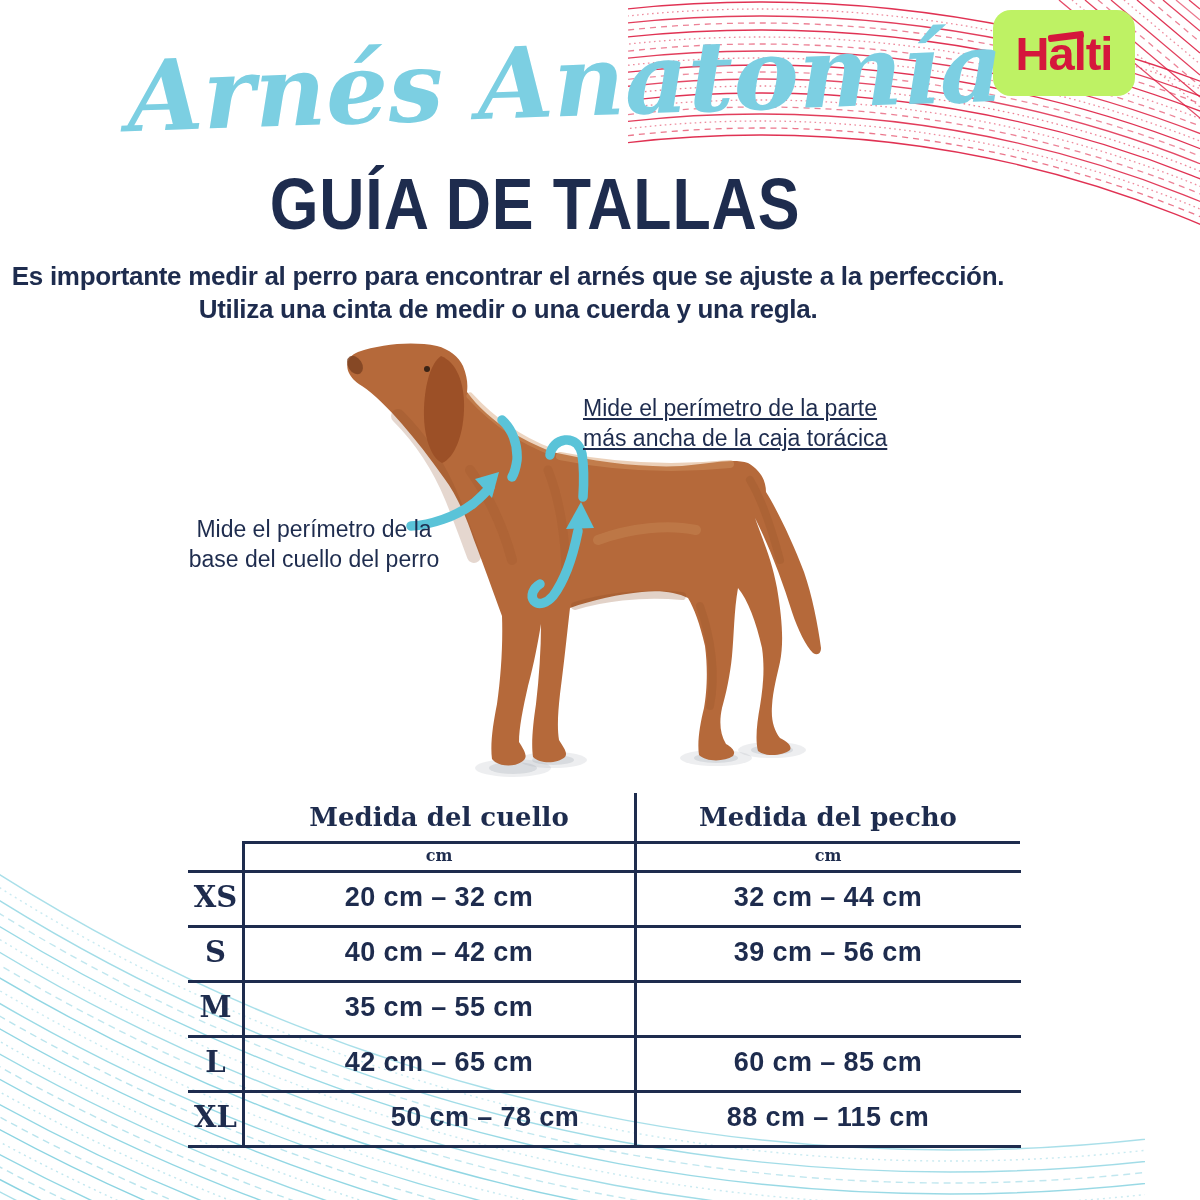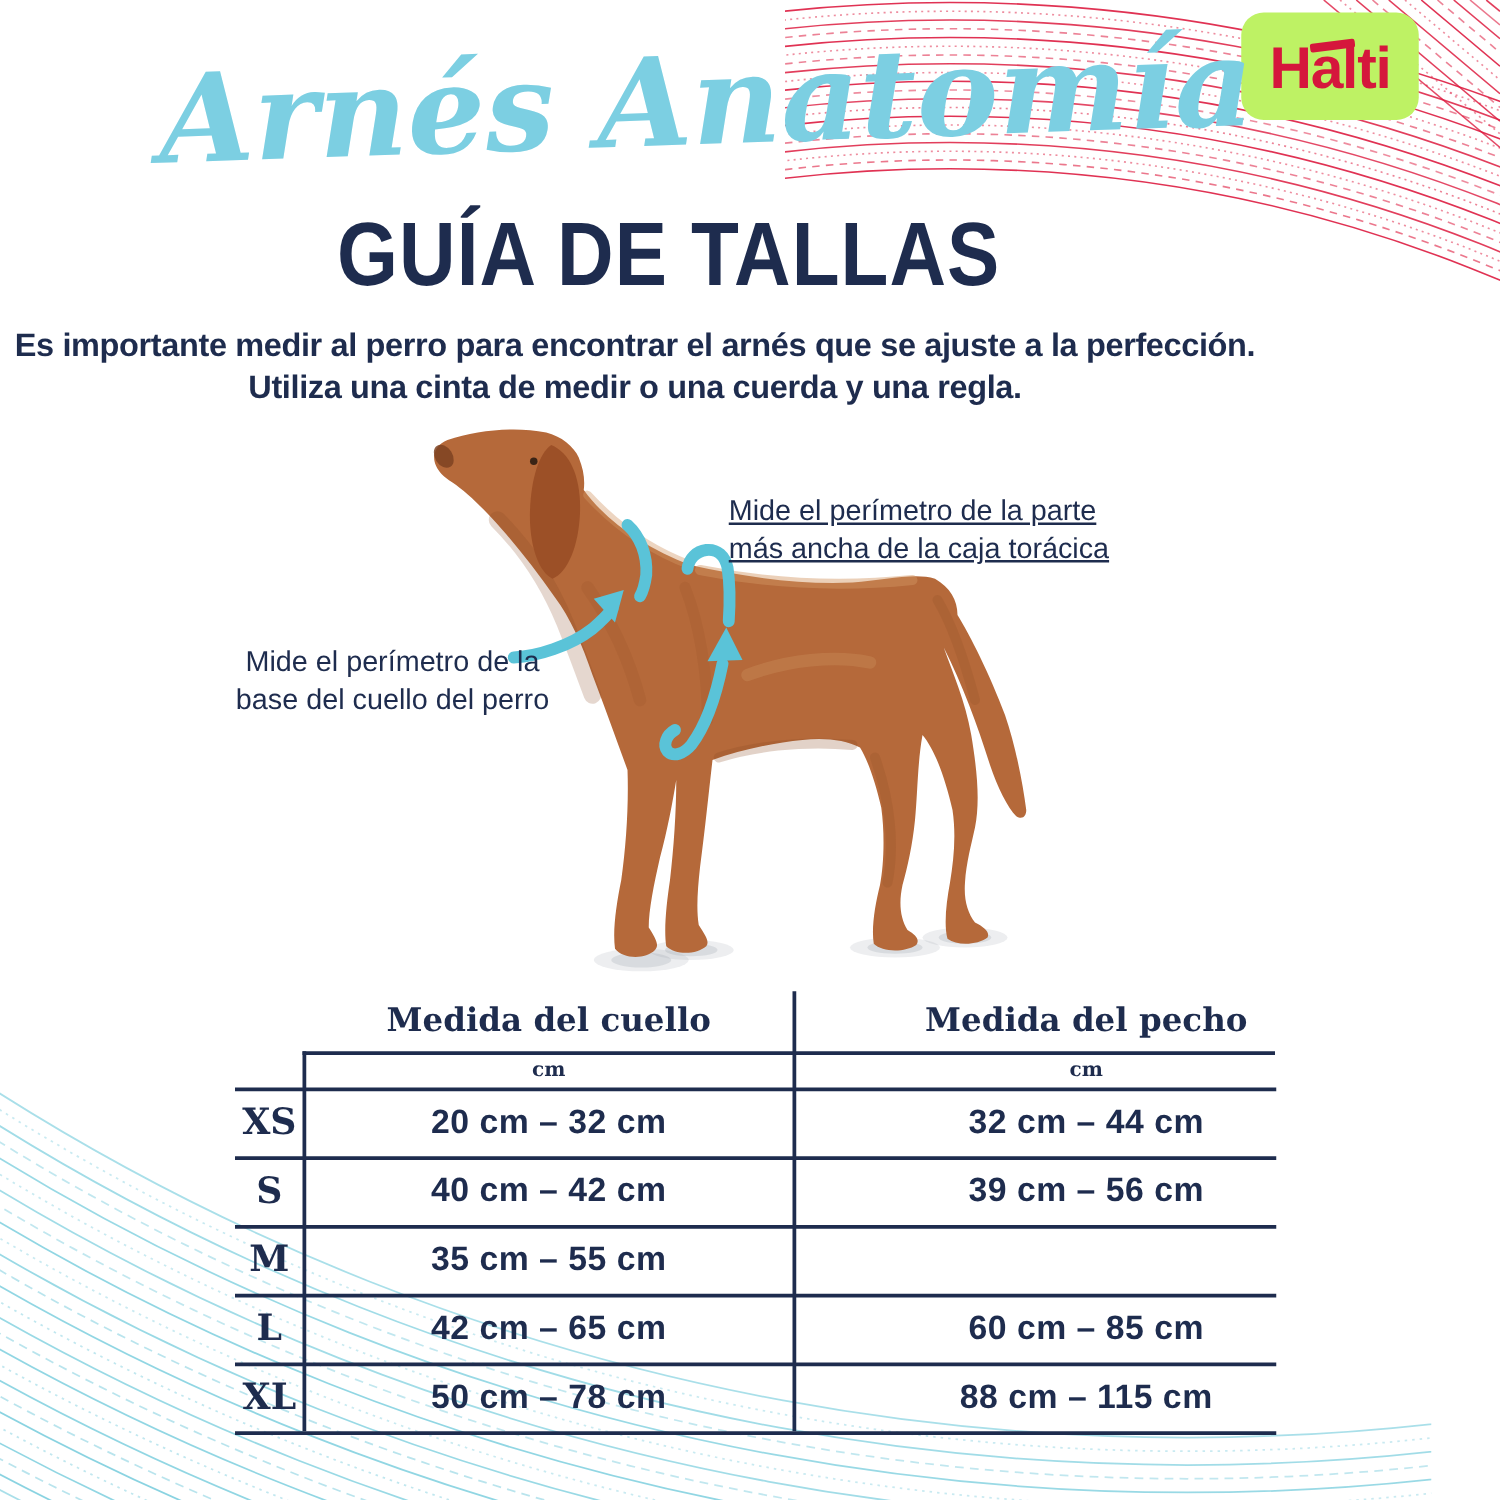--- a/index.html
+++ b/index.html
@@ -35,21 +35,21 @@
   .neck-label{left:185px;top:514px;width:258px;text-align:center;}
 
   
   .size-table{left:188px;top:790px;width:833px;height:360px;}
   .tline{position:absolute;background:#1e2c4e;}
   .t-serif{font-family:"DejaVu Serif", serif;font-weight:bold;color:#1e2c4e;}
   .t-cell{position:absolute;text-align:center;}
   .t-head{top:8px;height:38px;font-size:26px;line-height:38px;}
   .t-unit{top:52px;height:28px;font-size:16px;line-height:28px;}
   .col-a{left:58px;width:386px;}
-  .col-b{left:476px;width:380px;padding-left:15px;}
+  .col-b{left:450px;width:380px;}
   .t-size{left:0;width:55px;height:55px;font-size:29px;line-height:55px;}
   .t-val{height:41px;font-size:27px;line-height:55px;font-weight:700;letter-spacing:.4px;color:#1e2c4e;}
 </style>
 </head>
 <body>
 
 <div class="canvas">
 
   <svg class="abs decor-red" width="572" height="540" viewBox="628 0 572 540" fill="none">
     <g stroke="#dd1c40" stroke-width="1.3">
@@ -267,17 +267,17 @@
     <div class="t-cell t-val col-b" style="top:135px;">39 cm – 56 cm</div>
 
     <div class="t-cell t-serif t-size" style="top:190px;">M</div>
     <div class="t-cell t-val col-a" style="top:190px;">35 cm – 55 cm</div>
 
     <div class="t-cell t-serif t-size" style="top:245px;">L</div>
     <div class="t-cell t-val col-a" style="top:245px;">42 cm – 65 cm</div>
     <div class="t-cell t-val col-b" style="top:245px;">60 cm – 85 cm</div>
 
     <div class="t-cell t-serif t-size" style="top:300px;">XL</div>
-    <div class="t-cell t-val col-a" style="top:300px;">50 cm – 78 cm</div>
+    <div class="t-cell t-val col-a" style="top:300px;padding-left:46px;">50 cm – 78 cm</div>
     <div class="t-cell t-val col-b" style="top:300px;">88 cm – 115 cm</div>
   </div>
 
 </div>
 
 </body></html>

